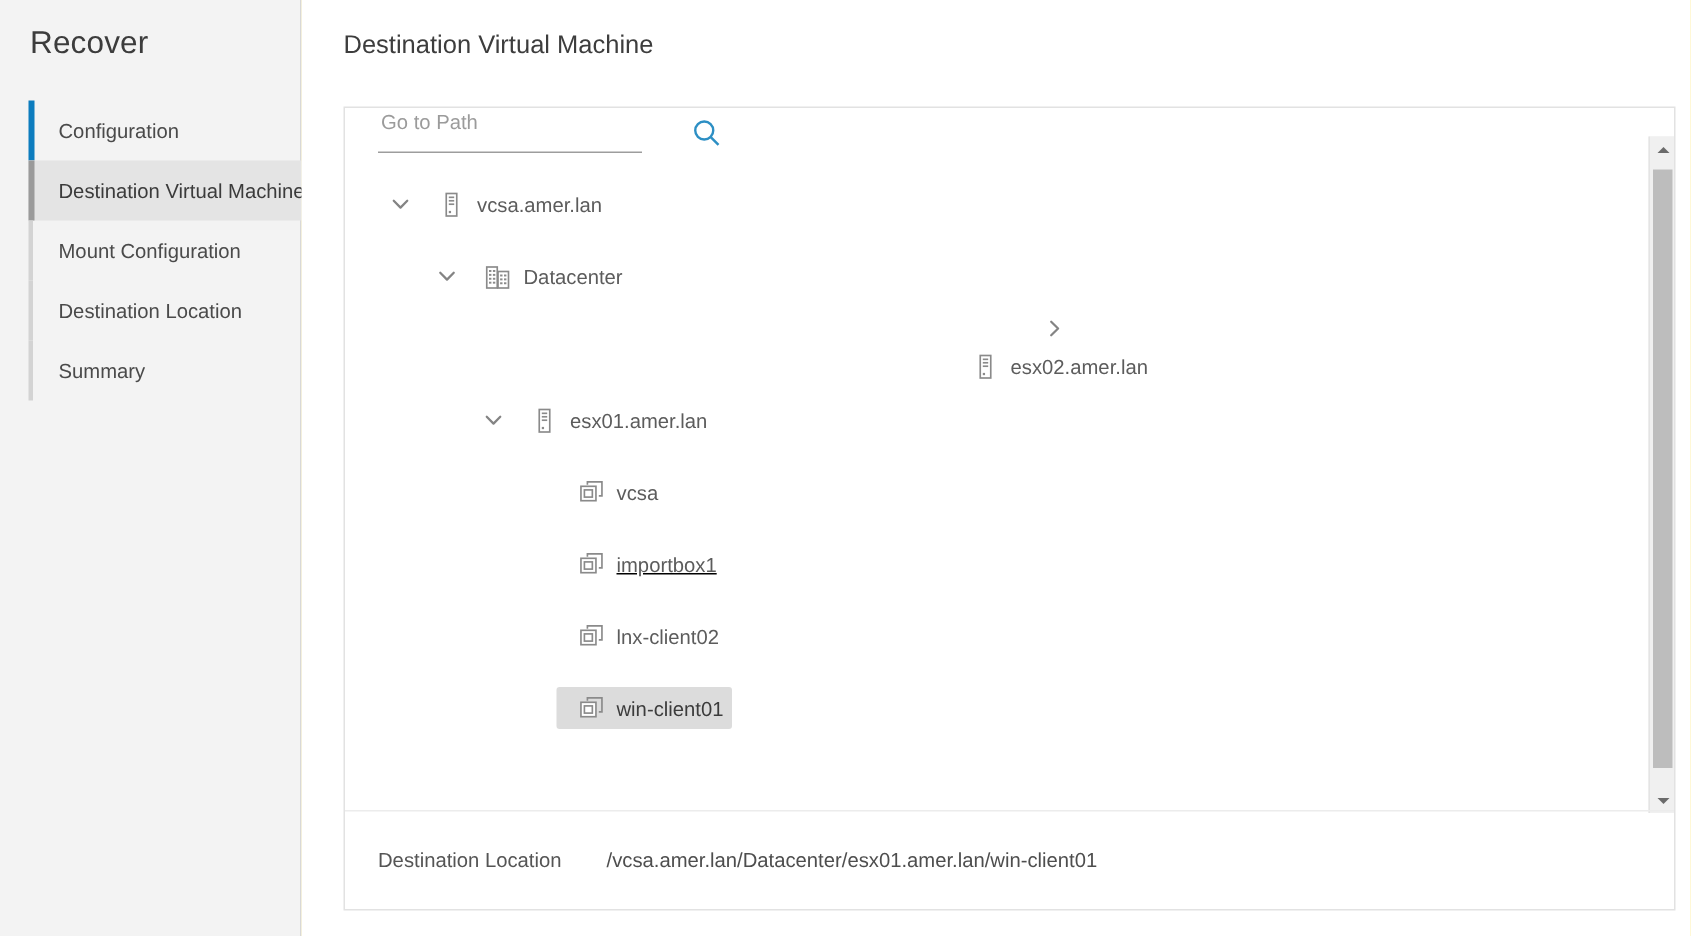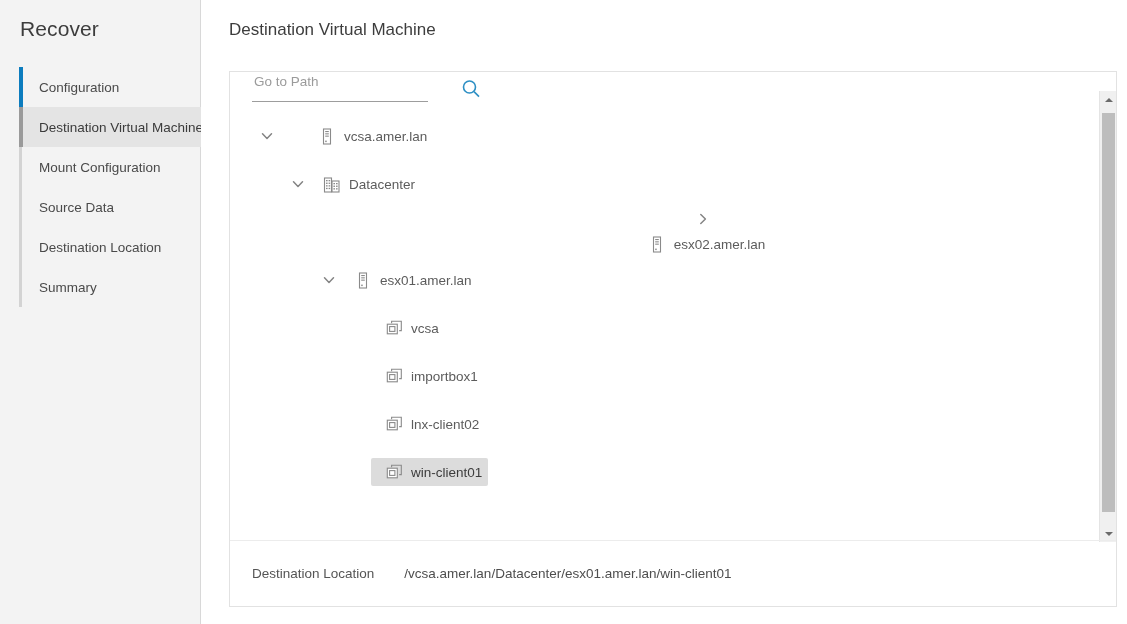--- a/index.html
+++ b/index.html
@@ -232,24 +232,20 @@
         <div class="wizard-item active">
           <span class="rail"></span>
           <span class="wz-label">Destination Virtual Machine</span>
         </div>
         <div class="wizard-item">
           <span class="rail"></span>
           <span class="wz-label">Mount Configuration</span>
         </div>
         <div class="wizard-item">
           <span class="rail"></span>
-          <span class="wz-label">Source Data</span>
-        </div>
-        <div class="wizard-item">
-          <span class="rail"></span>
           <span class="wz-label">Destination Location</span>
         </div>
         <div class="wizard-item">
           <span class="rail"></span>
           <span class="wz-label">Summary</span>
         </div>
       </div>
   </div>
 
   <div class="main">
@@ -261,21 +257,21 @@
         <input class="search-input" type="text" placeholder="Go to Path" style="">
         <button class="search-btn">
           <svg width="22" height="22" viewBox="0 0 22 22">
             <circle cx="9.5" cy="9" r="6" fill="none" stroke="#2d8fc4" stroke-width="1.6"></circle>
             <line x1="14" y1="13.6" x2="19" y2="18.6" stroke="#2d8fc4" stroke-width="1.6"></line>
           </svg>
         </button>
       </div>
 
       <div class="tree">
-          <div class="node" style="padding-left: 26px; gap: 26px;">
+          <div class="node" style="padding-left: 26px;">
             <span class="twisty">
               <svg width="14" height="14" viewBox="0 0 14 14">
                 <polyline points="2.5,4.8 7,9.4 11.5,4.8" fill="none" stroke="#848484" stroke-width="1.5" stroke-linecap="round" stroke-linejoin="round"></polyline>
               </svg>
             </span>
             <span class="node-hit">
               <span class="node-icon">
                 <svg width="16" height="17" viewBox="0 0 16 17">
                   <rect x="4.5" y="1" width="7" height="15" fill="none" stroke="#8a8a8a" stroke-width="1.1"></rect>
                   <rect x="6.2" y="3" width="3.6" height="1.1" fill="#8a8a8a"></rect>
@@ -361,21 +357,21 @@
               <span class="node-icon">
                 <svg width="17" height="16" viewBox="0 0 17 16">
                   <path d="M5.6 3.2 V1.2 H15.3 V10.6 H13.2" fill="none" stroke="#8a8a8a" stroke-width="1.1"></path>
                   <rect x="1.3" y="4.2" width="10" height="9.6" fill="#ffffff" stroke="#8a8a8a" stroke-width="1.1"></rect>
                   <rect x="3.6" y="6.6" width="5.3" height="4.8" fill="none" stroke="#8a8a8a" stroke-width="1.1"></rect>
                 </svg>
               </span>
               <span class="node-label">vcsa</span>
             </span>
           </div>
-          <div class="node" style="padding-left: 119px;">
+          <div class="node" style="padding-left: 119px; text-decoration: underline;">
             <span class="twisty empty"></span>
             <span class="node-hit">
               <span class="node-icon">
                 <svg width="17" height="16" viewBox="0 0 17 16">
                   <path d="M5.6 3.2 V1.2 H15.3 V10.6 H13.2" fill="none" stroke="#8a8a8a" stroke-width="1.1"></path>
                   <rect x="1.3" y="4.2" width="10" height="9.6" fill="#ffffff" stroke="#8a8a8a" stroke-width="1.1"></rect>
                   <rect x="3.6" y="6.6" width="5.3" height="4.8" fill="none" stroke="#8a8a8a" stroke-width="1.1"></rect>
                 </svg>
               </span>
               <span class="node-label">importbox1</span>

